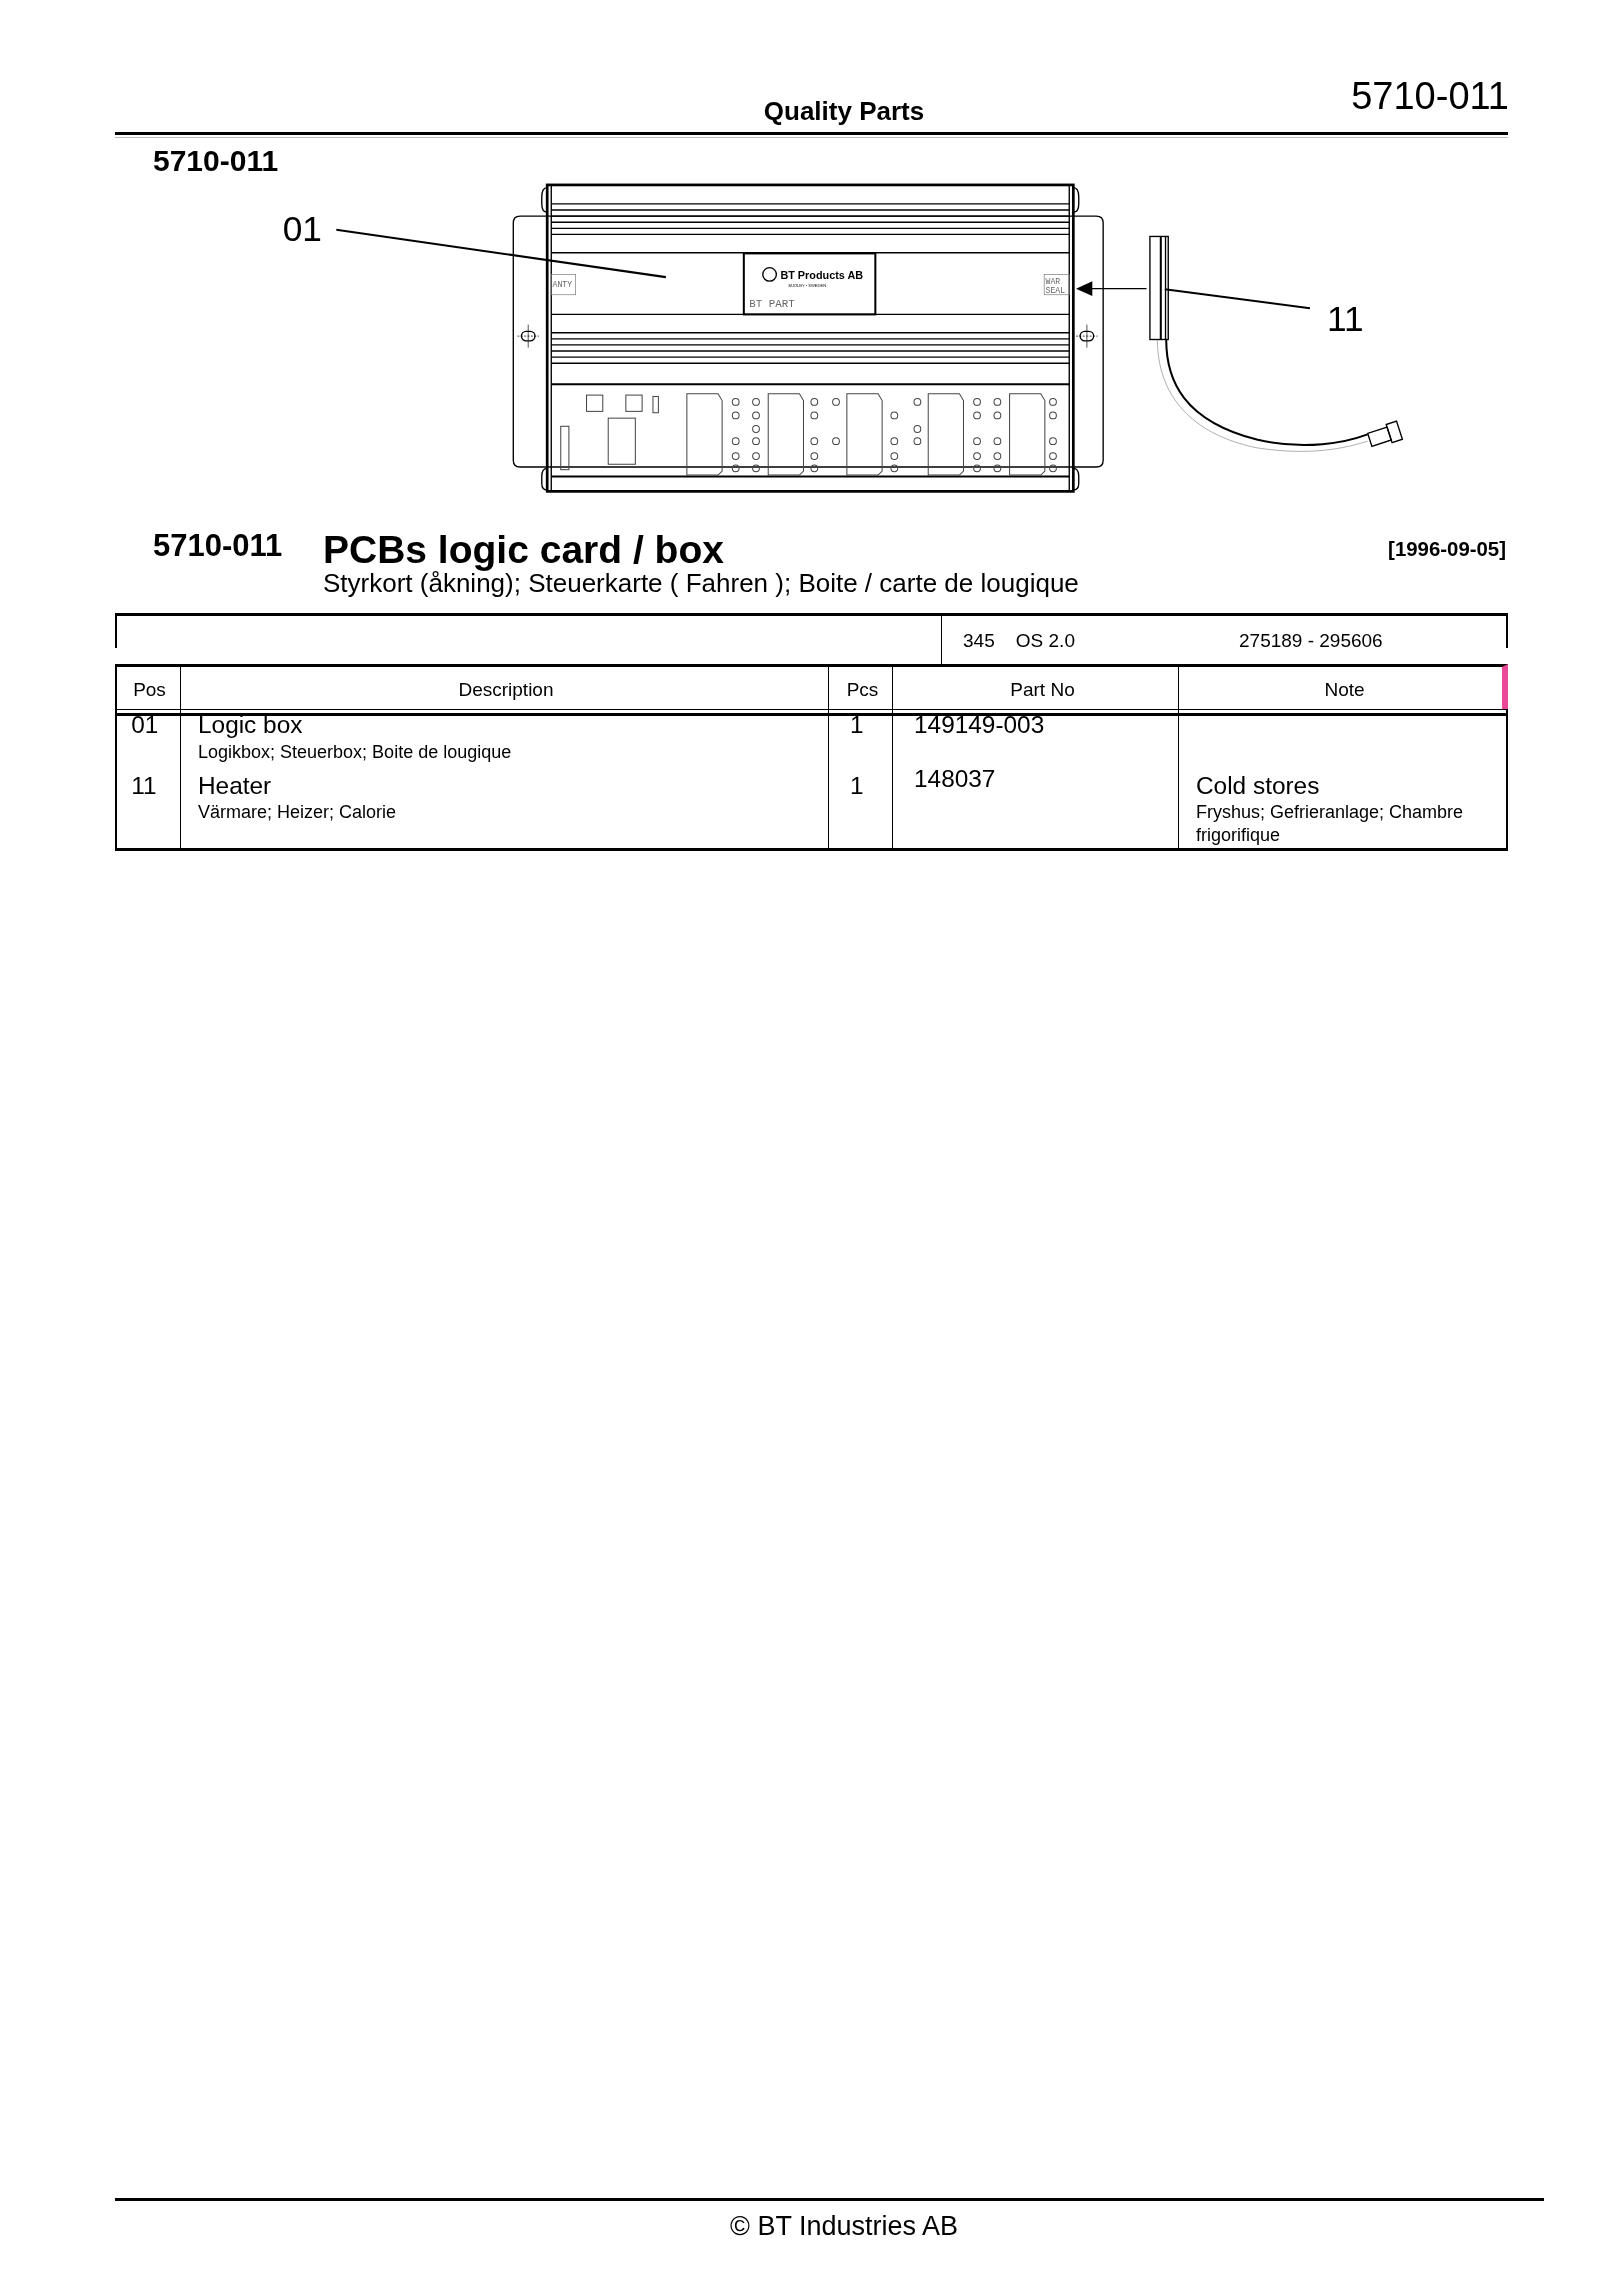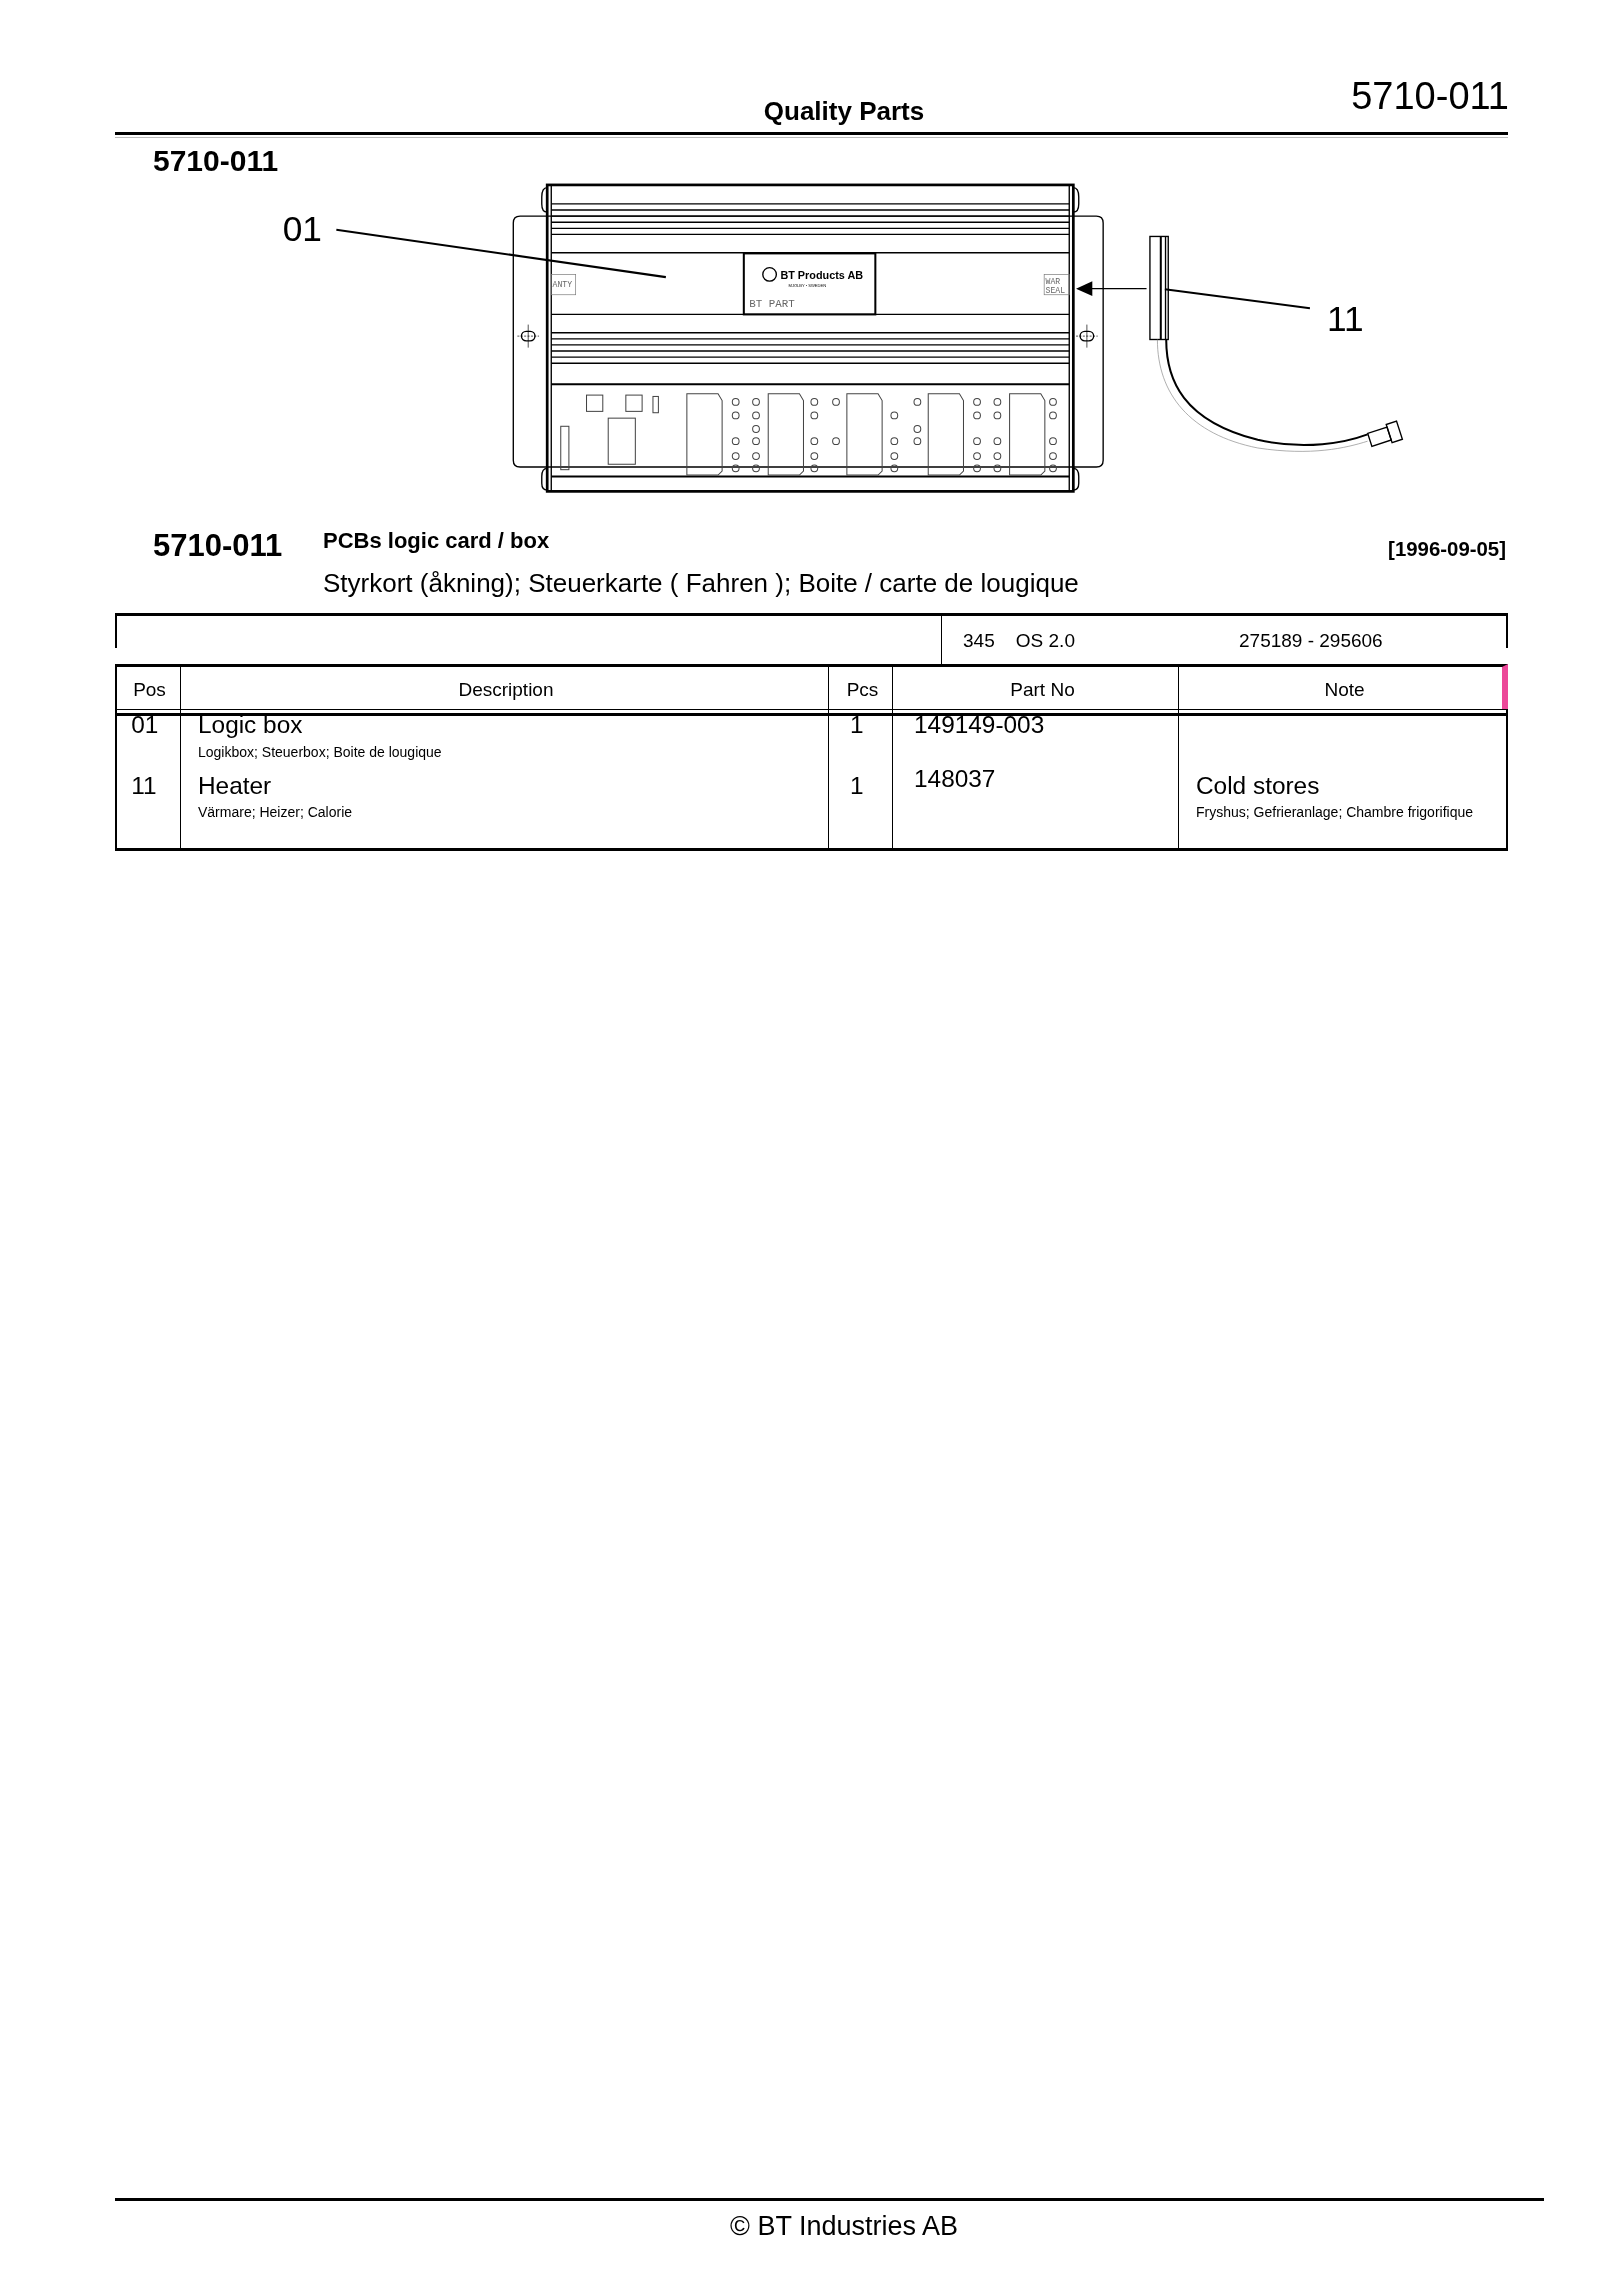--- a/index.html
+++ b/index.html
@@ -5,39 +5,39 @@
   html, body { margin: 0; padding: 0; background: #ffffff; }
   body { width: 1616px; height: 2284px; position: relative; font-family: "Liberation Sans", sans-serif; color: #000; overflow: hidden; }
   .abs { position: absolute; padding-left: 36px; }
   .rule-thick { position: absolute; left: 115px; width: 1393px; height: 3.4px; background: #000; }
   .rule-thin  { position: absolute; left: 115px; width: 1393px; height: 0.7px; background: #bbb; }
   #hdr-center { left: 0; width: 1616px; top: 96px; text-align: center; font-weight: bold; font-size: 26px; }
   #hdr-right { right: 107px; top: 75px; font-size: 38px; }
   #sec-code { left: 117px; top: 144px; font-weight: bold; font-size: 30px; }
   #diagram { left: 231px; top: 170px; width: 1195px; height: 339px; }
   #title-code { left: 117px; top: 528px; font-weight: bold; font-size: 31px; }
-  #title-text { left: 287px; top: 528px; font-weight: bold; font-size: 22px; }
+  #title-text { left: 287px; top: 528px; font-weight: bold; font-size: 39px; }
   #title-date { right: 110px; top: 538px; font-weight: bold; font-size: 20.4px; }
   #subtitle { left: 287px; top: 568px; font-size: 26px; }
 
   
   #parts-table { position: absolute; left: 115px; top: 613px; width: 1393px; }
   .info-box { position: absolute; left: 0; top: 0; width: 1393px; height: 35px; border-top: 3.4px solid #000; border-left: 2px solid #000; border-right: 2px solid #000; box-sizing: border-box; }
   .info-divider { position: absolute; left: 824px; top: 0; width: 1.4px; height: 51px; background: #000; }
   .info-model { position: absolute; left: 846px; top: 13.6px; font-size: 19px; }
   .info-range { position: absolute; left: 1122px; top: 13.6px; font-size: 19px; }
   .hdr-row { position: absolute; left: 0; top: 51px; width: 1393px; height: 45px; border-top: 3.4px solid #000; border-left: 2px solid #000; border-right: 6px solid #ec4899; box-sizing: border-box; }
   .hdr-row .cell { position: absolute; top: 12.2px; font-size: 19px; text-align: center; }
   .hdr-bottom1 { position: absolute; left: 0; top: 96px; width: 1393px; height: 1.4px; background: #000; }
   .hdr-bottom2 { position: absolute; left: 0; top: 100px; width: 1393px; height: 2.7px; background: #000; }
   .body-area { position: absolute; left: 0; top: 96px; width: 1393px; height: 142px; border-left: 2px solid #000; border-right: 2px solid #000; border-bottom: 3.4px solid #000; box-sizing: border-box; }
   .vline { position: absolute; width: 1.4px; background: #000; top: 51px; height: 187px; }
   .row-cell { position: absolute; }
   .main-txt { font-size: 24.4px; }
-  .sub-txt { font-size: 14px; line-height: 23px; }
+  .sub-txt { font-size: 18px; line-height: 23px; }
 
   #footer-rule { left: 115px; top: 2198px; width: 1393px; height: 2.7px; background: #000; }
   #footer-text { left: 0; width: 1616px; top: 2211px; text-align: center; font-size: 27px; }
 </style>
 </head>
 <body>
 
 <div class="abs" id="hdr-center">Quality Parts</div>
 <div class="abs" id="hdr-right">5710-011</div>
 <div class="rule-thick" style="top:132px;"></div>

